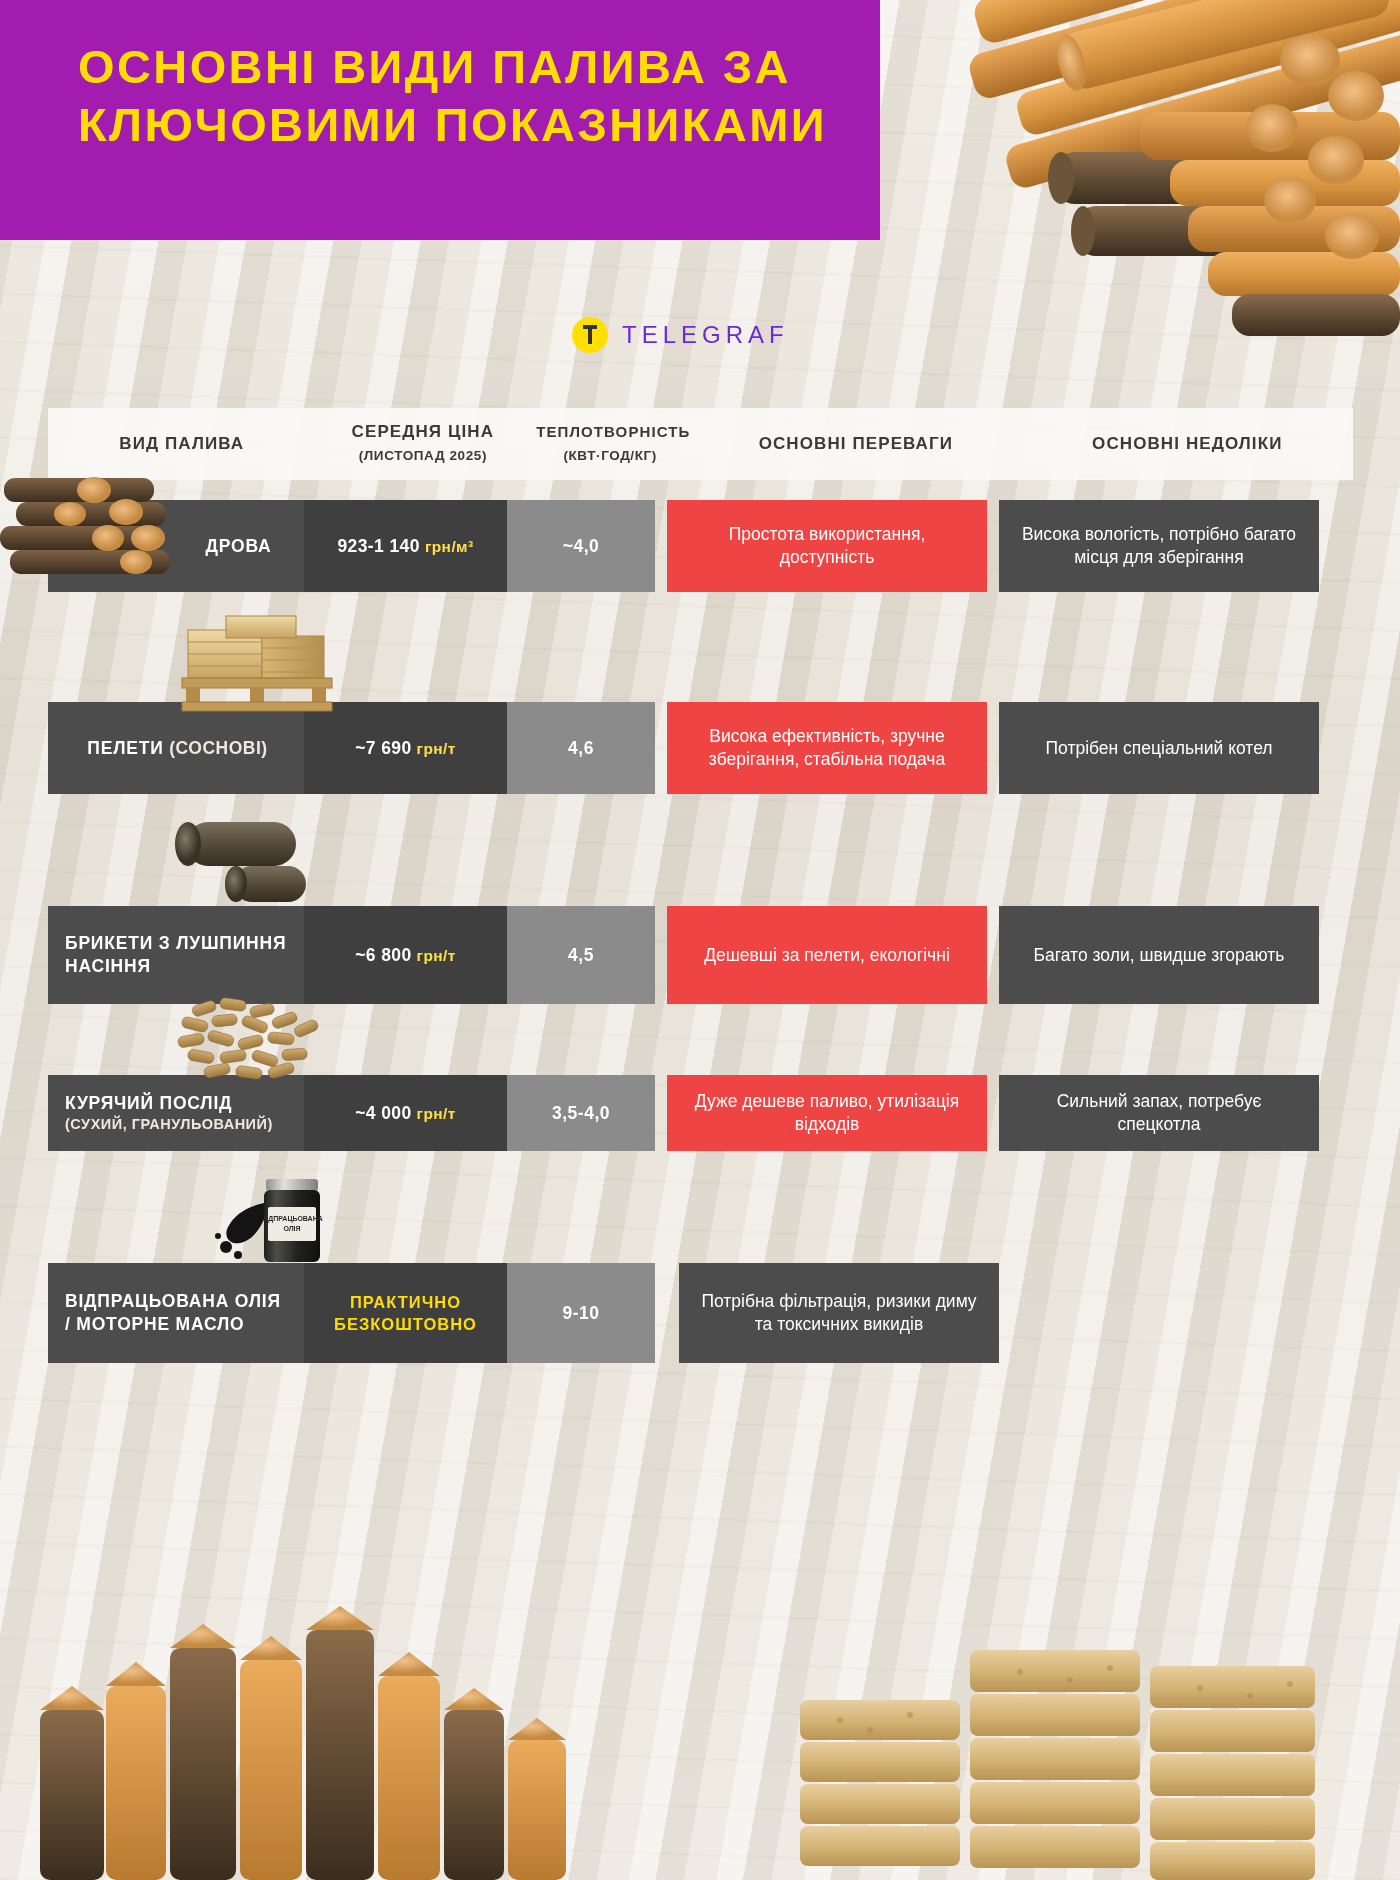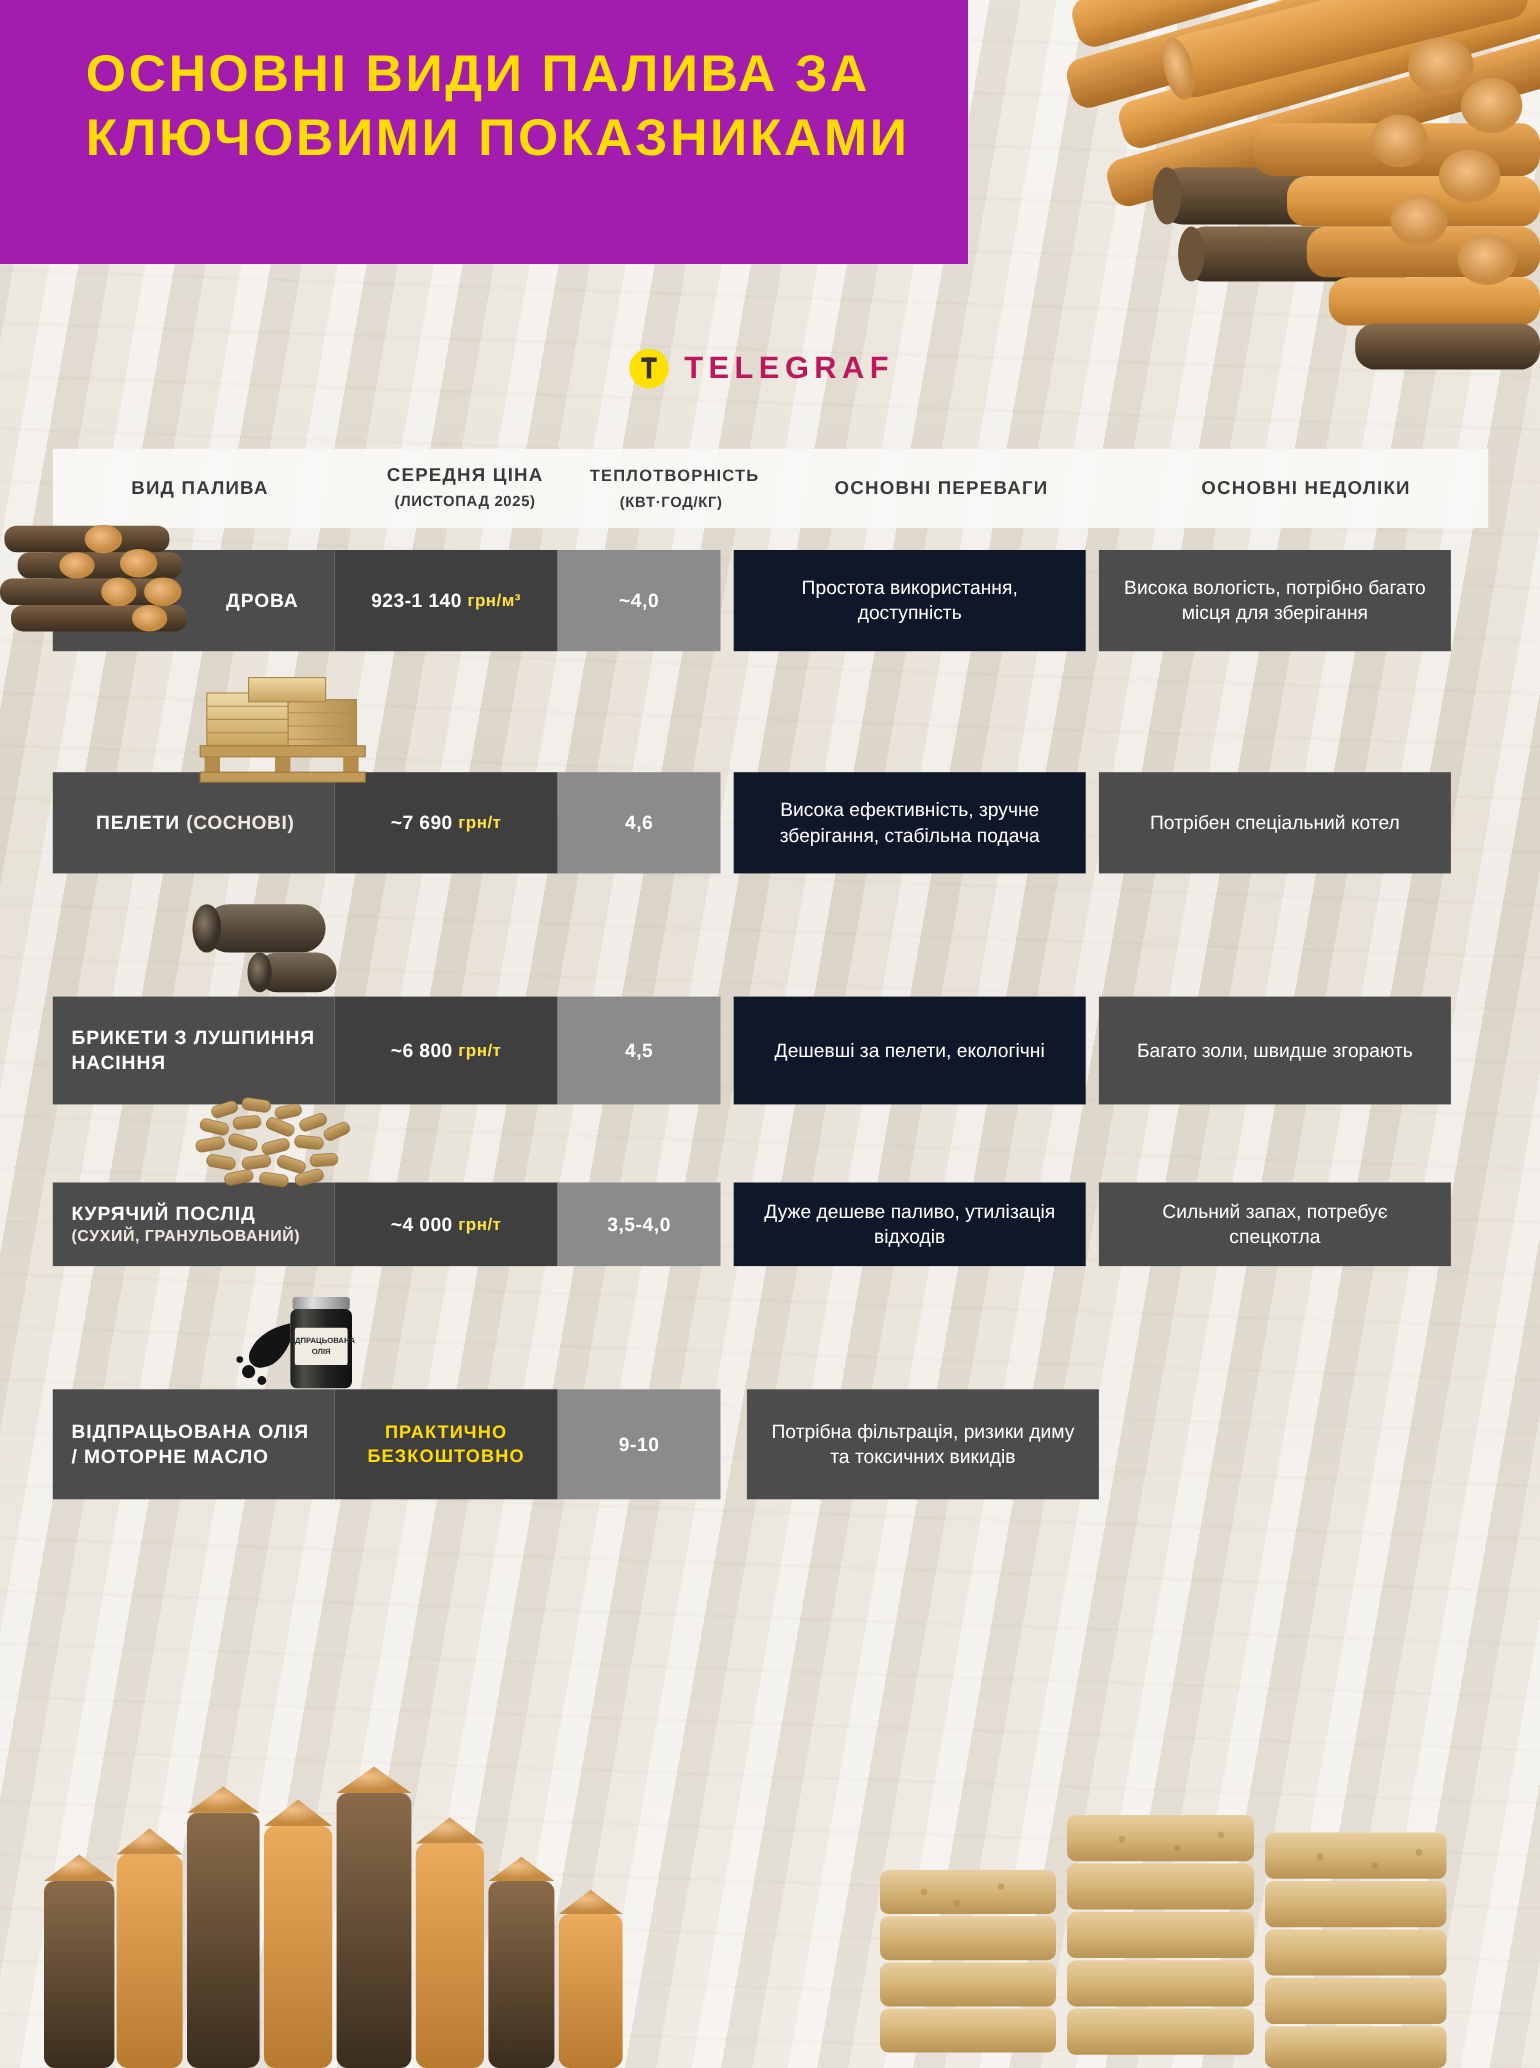--- a/index.html
+++ b/index.html
@@ -99,24 +99,24 @@
     background: #333;
   }
   .logo-mark:after {
     content: "";
     position: absolute;
     left: 16px; top: 8px;
     width: 4px; height: 19px;
     background: #333;
   }
   .logo-text {
-    font-size: 28px;
-    font-weight: 700;
+    font-size: 24px;
+    font-weight: 400;
     letter-spacing: 5px;
-    color: #be185d;
+    color: #6d28d9;
   }
 
   
   .table {
     position: absolute;
     left: 48px;
     top: 408px;
     width: 1305px;
     z-index: 7;
   }
@@ -208,21 +208,21 @@
     letter-spacing: 1px;
     text-transform: uppercase;
   }
   .cell-heat {
     background: #8b8b8b;
     color: #ffdd00;
     font-weight: 800;
     font-size: 26px;
     letter-spacing: 0.5px;
   }
-  .cell-pro { background: #0f172a; }
+  .cell-pro { background: #ef4444; }
   .cell-con { background: #4c4c4c; }
   .gap { width: 12px; }
 
   
   .prod {
     position: absolute;
     z-index: 9;
     pointer-events: none;
   }
 

